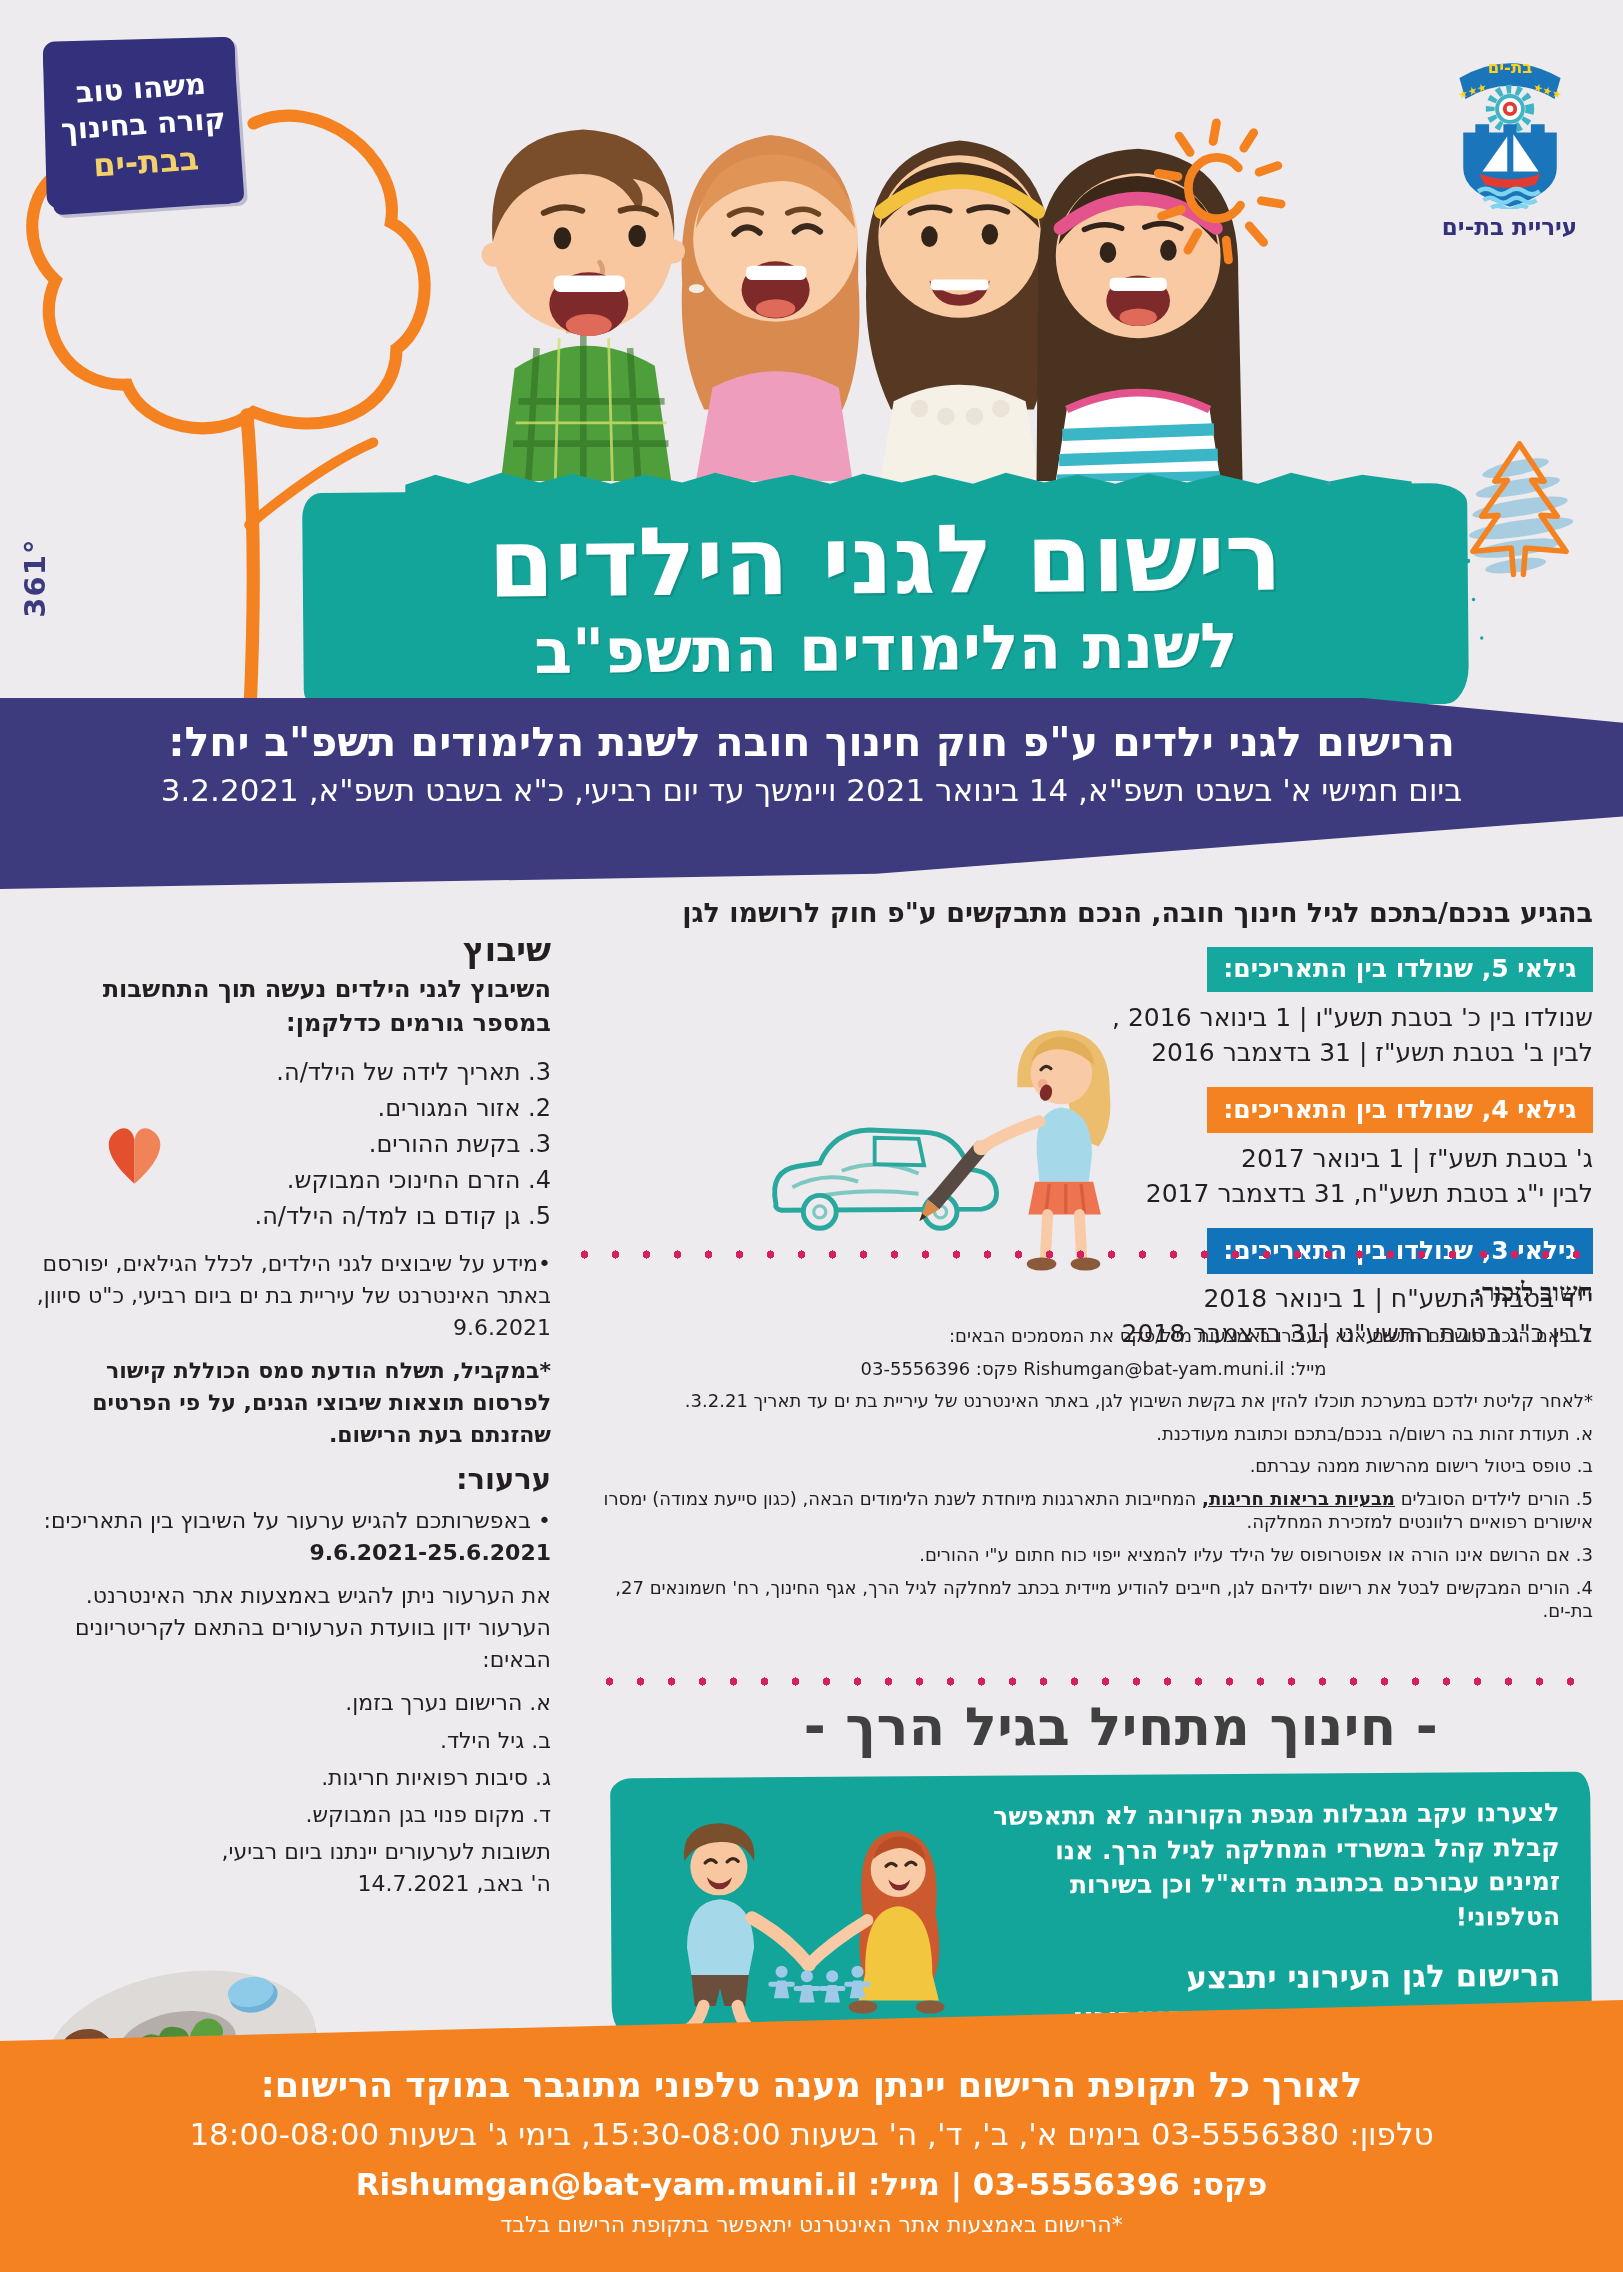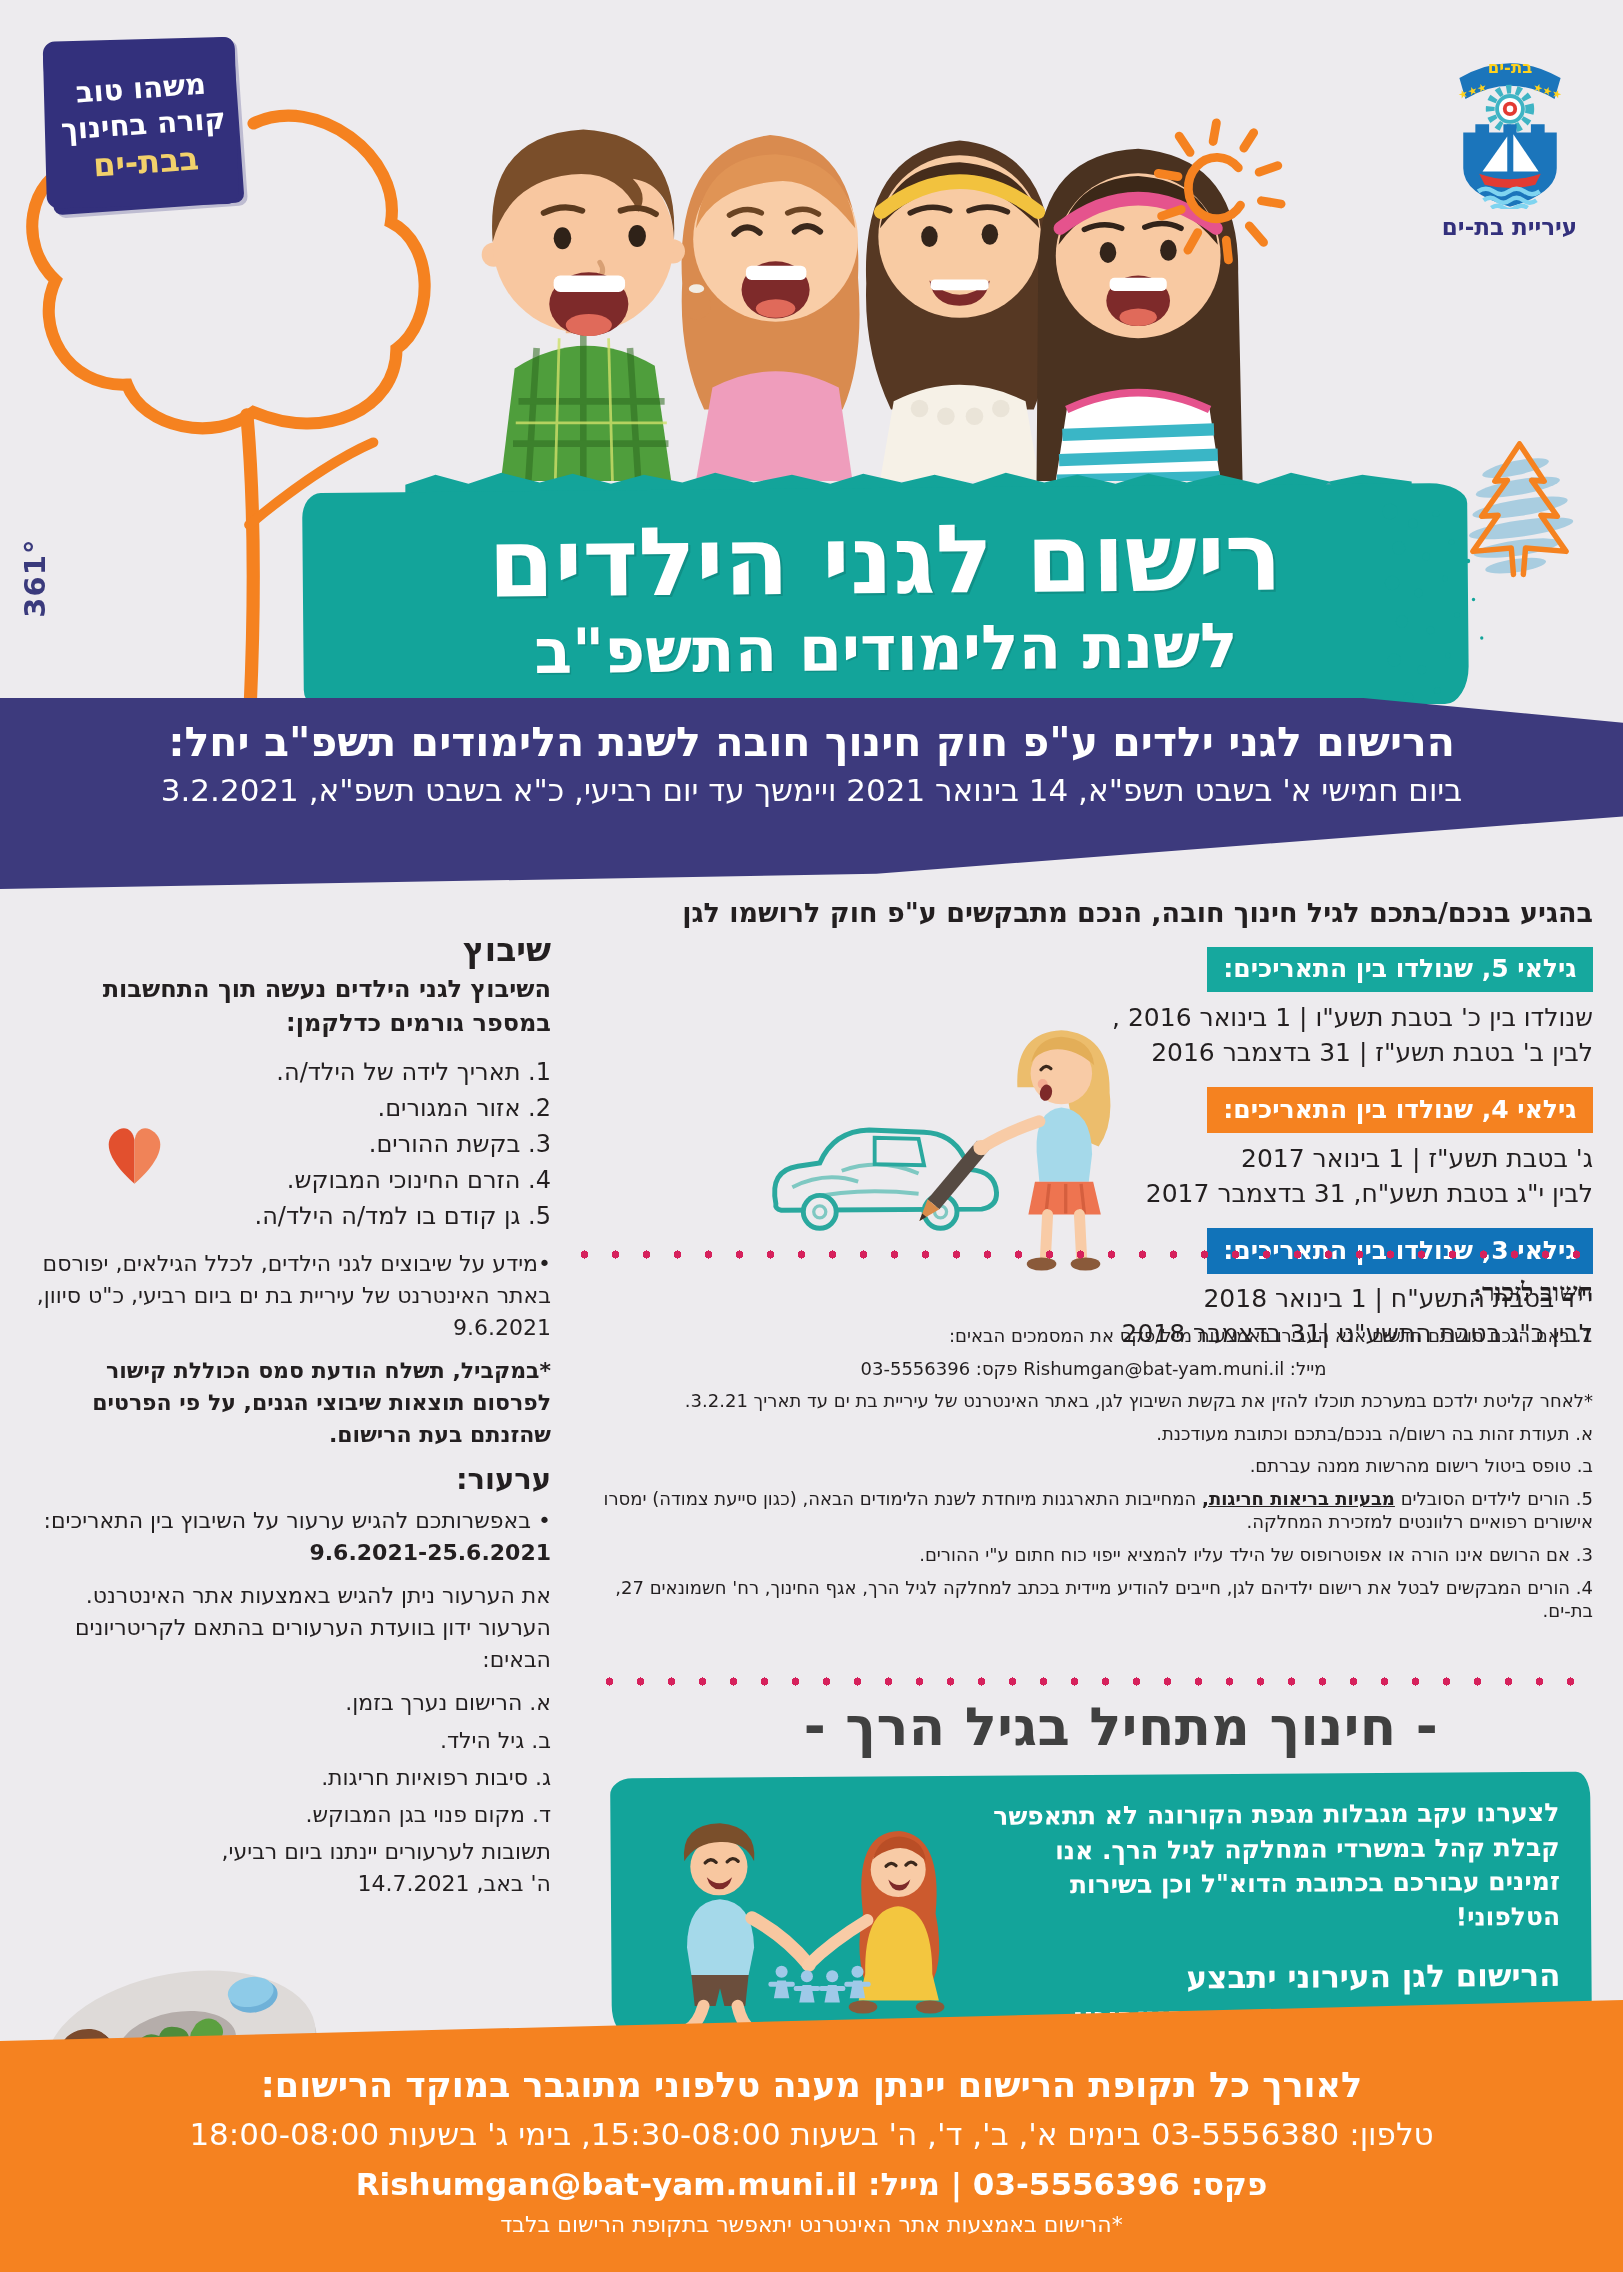--- a/index.html
+++ b/index.html
@@ -282,21 +282,21 @@
 
   <div class="abs navy-band">
     <div class="l1">הרישום לגני ילדים ע"פ חוק חינוך חובה לשנת הלימודים תשפ"ב יחל:</div>
     <div class="l2">ביום חמישי א' בשבט תשפ"א, 14 בינואר 2021 ויימשך עד יום רביעי, כ"א בשבט תשפ"א, 3.2.2021</div>
   </div>
 
   <div class="abs left-col">
     <h2>שיבוץ</h2>
     <p class="sub">השיבוץ לגני הילדים נעשה תוך התחשבות במספר גורמים כדלקמן:</p>
     <ol>
-      <li>1. תאריך לידה של הילד/ה.</li>
+      <li>3. תאריך לידה של הילד/ה.</li>
       <li>2. אזור המגורים.</li>
       <li>3. בקשת ההורים.</li>
       <li>4. הזרם החינוכי המבוקש.</li>
       <li>5. גן קודם בו למד/ה הילד/ה.</li>
     </ol>
     <p>•<span>מידע על שיבוצים לגני הילדים, לכלל הגילאים, יפורסם באתר האינטרנט של עיריית בת ים ביום רביעי,  כ"ט סיוון, 9.6.2021</span></p>
     <p class="bold">*במקביל, תשלח הודעת סמס הכוללת קישור לפרסום תוצאות שיבוצי הגנים, על פי הפרטים שהזנתם בעת הרישום.</p>
     <div class="atitle">ערעור:</div>
     <p>• <span>באפשרותכם להגיש ערעור על השיבוץ בין התאריכים:</span><br>
       <span class="bold" style="direction:ltr;unicode-bidi:embed">9.6.2021-25.6.2021</span></p>

